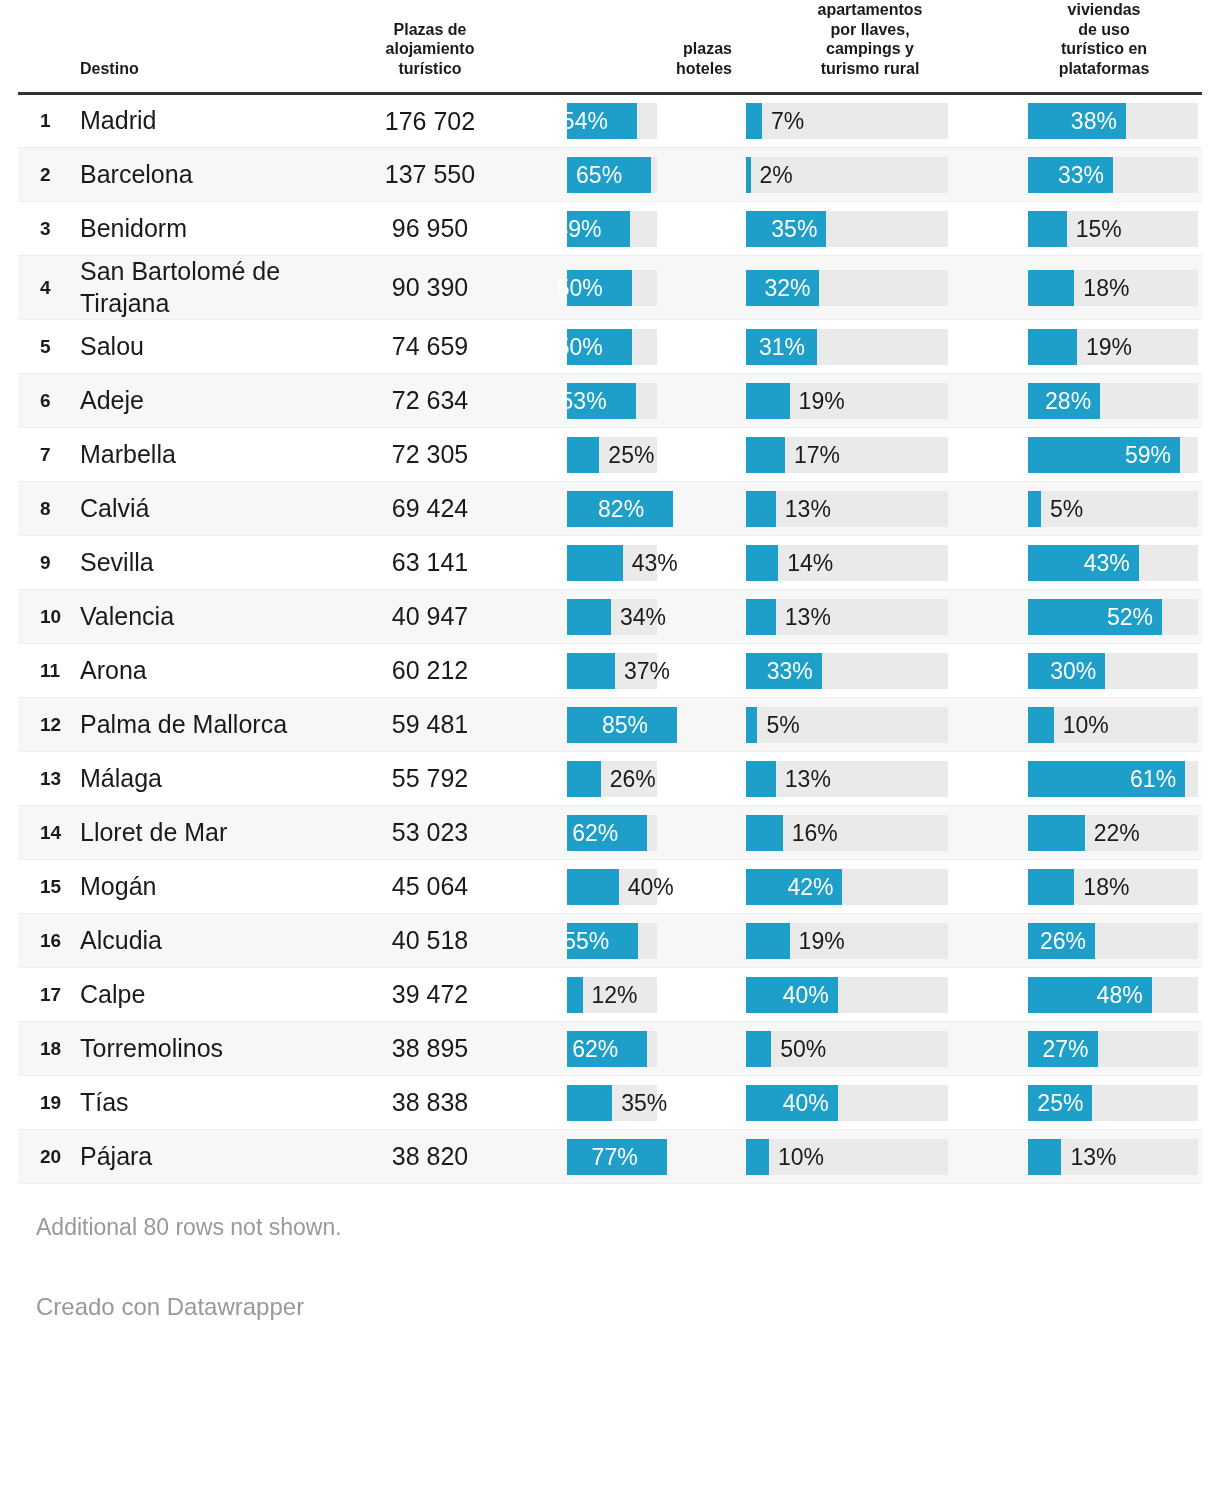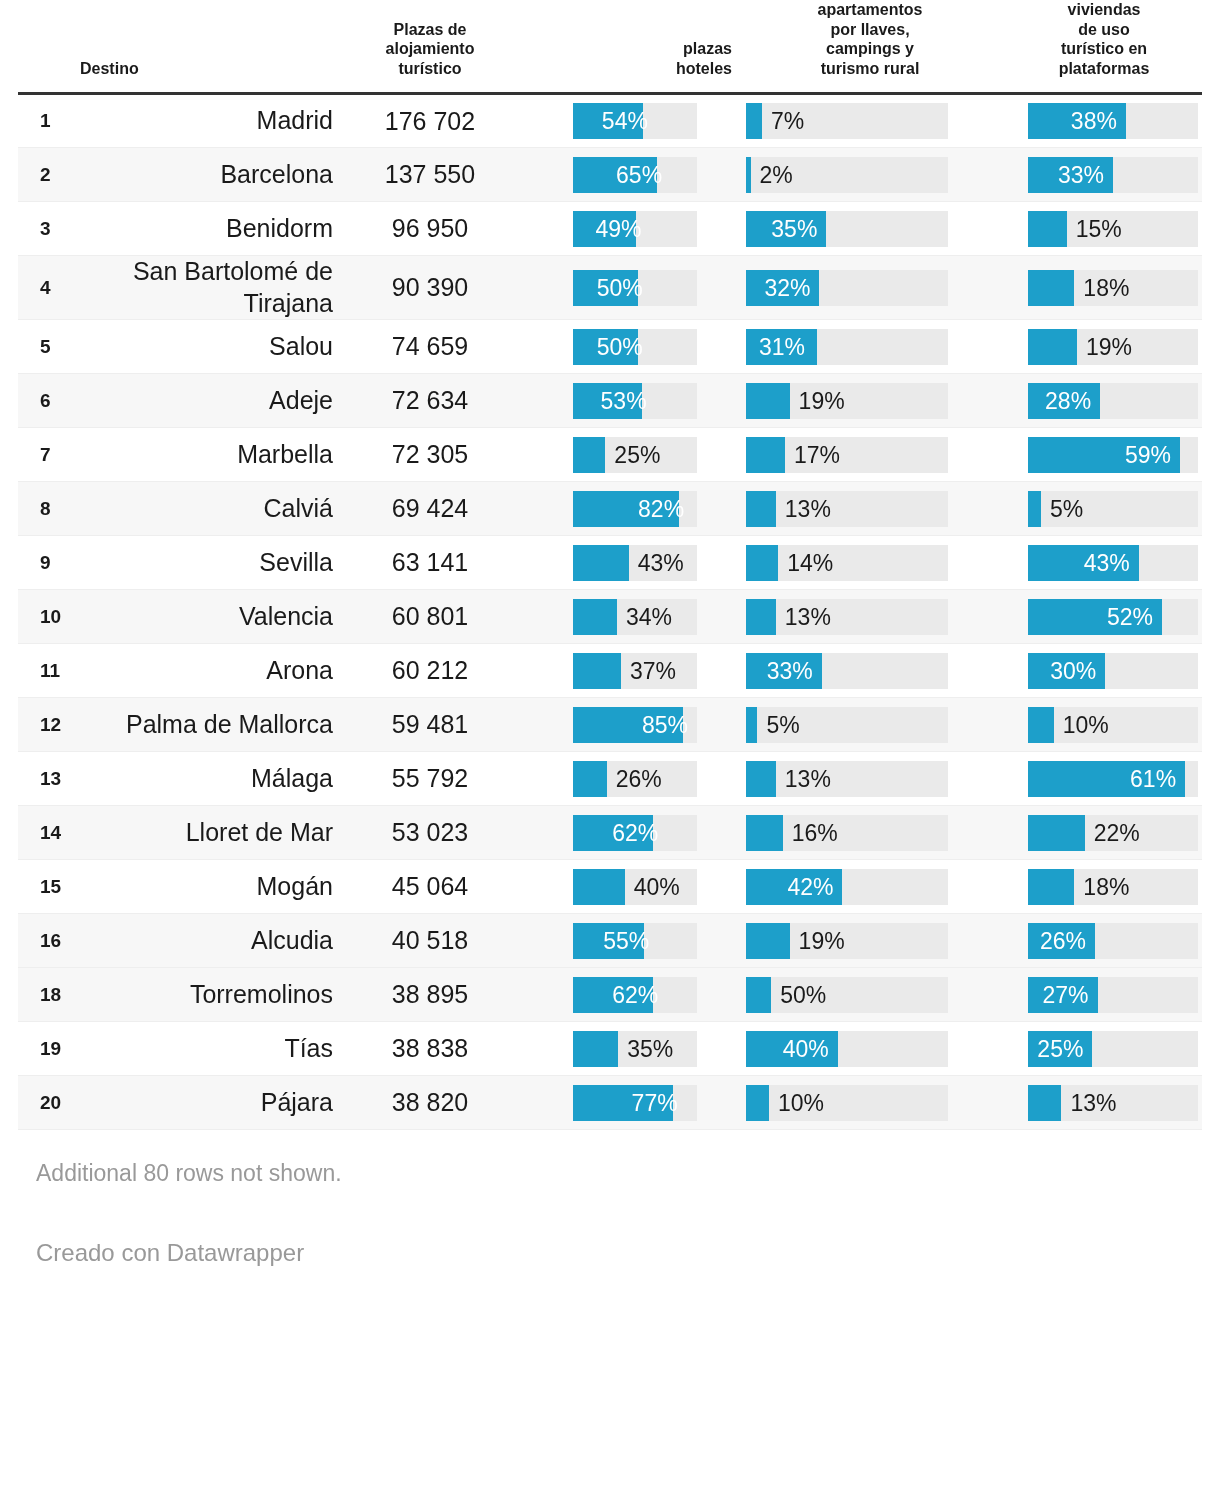--- a/index.html
+++ b/index.html
@@ -66,39 +66,39 @@
     font-size: 25px;
     color: #1a1a1a;
   }
   td.rank {
     font-size: 19px;
     font-weight: bold;
     text-align: left;
     padding-left: 22px;
   }
   td.dest {
-    text-align: right;
+    text-align: left;
     padding-left: 2px;
     line-height: 1.26;
   }
   td.total {
     text-align: center;
     padding-right: 26px;
     white-space: nowrap;
   }
 
   td.barcell { padding: 0; }
 
   
   .bar-track {
     position: relative;
     height: 36px;
     background: #eaeaea;
   }
-  .bar-track.w-hot { width: 124px; margin-left: 20px; }
+  .bar-track.w-hot { width: 90px; margin-left: 14px; }
   .bar-track.w-apt { width: 202px; margin-left: 8px; }
   .bar-track.w-viv { width: 170px; margin-left: 20px; }
 
   .bar-fill {
     position: absolute;
     left: 0; top: 0; bottom: 0;
     background: #1d9fca;
   }
   .bar-label {
     position: absolute;
@@ -376,21 +376,21 @@
           <td class="barcell">
             <div class="bar-track w-viv">
               <div class="bar-fill" style="width: 110.758px;"></div>
               <span class="bar-label inside" style="right: 59.2424px;">43%</span>
             </div>
           </td>
         </tr>
         <tr class="even">
           <td class="rank">10</td>
           <td class="dest">Valencia</td>
-          <td class="total">60 801</td>
+          <td class="total">40 947</td>
           <td class="barcell">
             <div class="bar-track w-hot">
               <div class="bar-fill" style="width: 44px;"></div>
               <span class="bar-label outside" style="left: 44px;">34%</span>
             </div>
           </td>
           <td class="barcell">
             <div class="bar-track w-apt">
               <div class="bar-fill" style="width: 29.8409px;"></div>
               <span class="bar-label outside" style="left: 29.8409px;">13%</span>
@@ -534,20 +534,43 @@
               <span class="bar-label outside" style="left: 43.6136px;">19%</span>
             </div>
           </td>
           <td class="barcell">
             <div class="bar-track w-viv">
               <div class="bar-fill" style="width: 66.9697px;"></div>
               <span class="bar-label inside" style="right: 103.03px;">26%</span>
             </div>
           </td>
         </tr>
+        <tr class="odd">
+          <td class="rank">17</td>
+          <td class="dest">Calpe</td>
+          <td class="total">39 472</td>
+          <td class="barcell">
+            <div class="bar-track w-hot">
+              <div class="bar-fill" style="width: 15.5294px;"></div>
+              <span class="bar-label outside" style="left: 15.5294px;">12%</span>
+            </div>
+          </td>
+          <td class="barcell">
+            <div class="bar-track w-apt">
+              <div class="bar-fill" style="width: 91.8182px;"></div>
+              <span class="bar-label inside" style="right: 110.182px;">40%</span>
+            </div>
+          </td>
+          <td class="barcell">
+            <div class="bar-track w-viv">
+              <div class="bar-fill" style="width: 123.636px;"></div>
+              <span class="bar-label inside" style="right: 46.3636px;">48%</span>
+            </div>
+          </td>
+        </tr>
         <tr class="even">
           <td class="rank">18</td>
           <td class="dest">Torremolinos</td>
           <td class="total">38 895</td>
           <td class="barcell">
             <div class="bar-track w-hot">
               <div class="bar-fill" style="width: 80.2353px;"></div>
               <span class="bar-label inside" style="right: 29.7647px;">62%</span>
             </div>
           </td>

